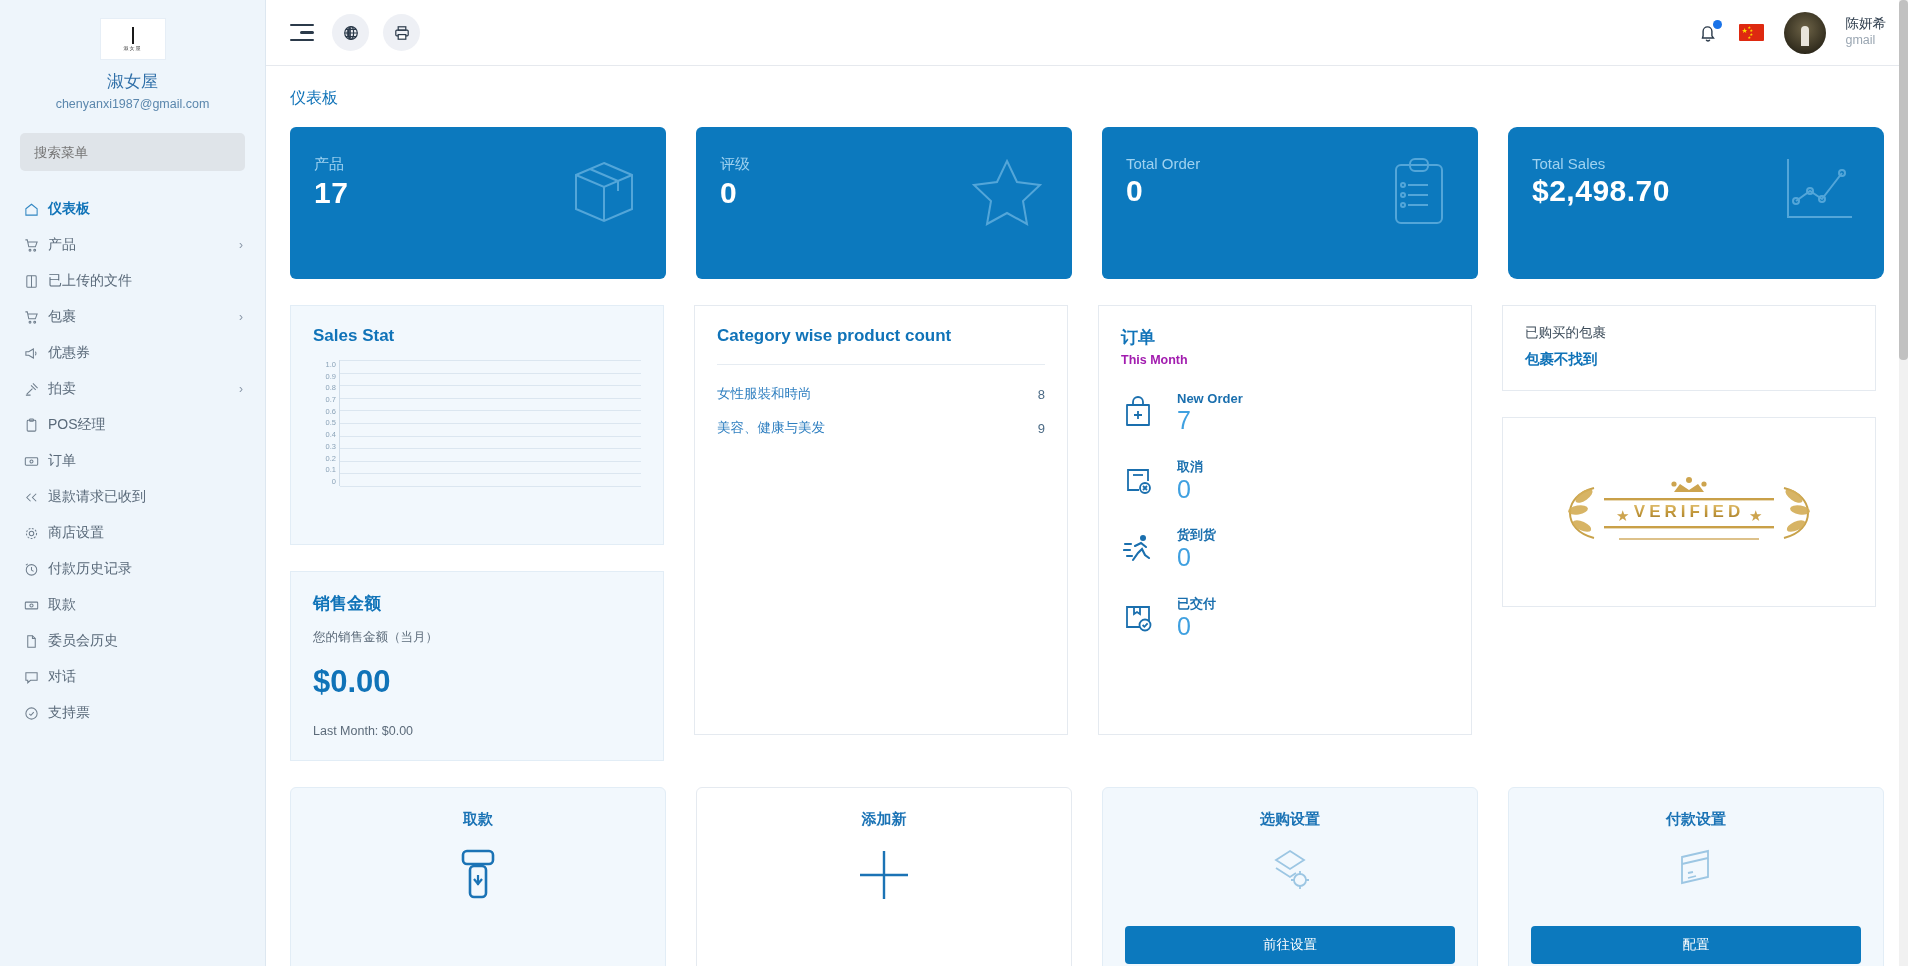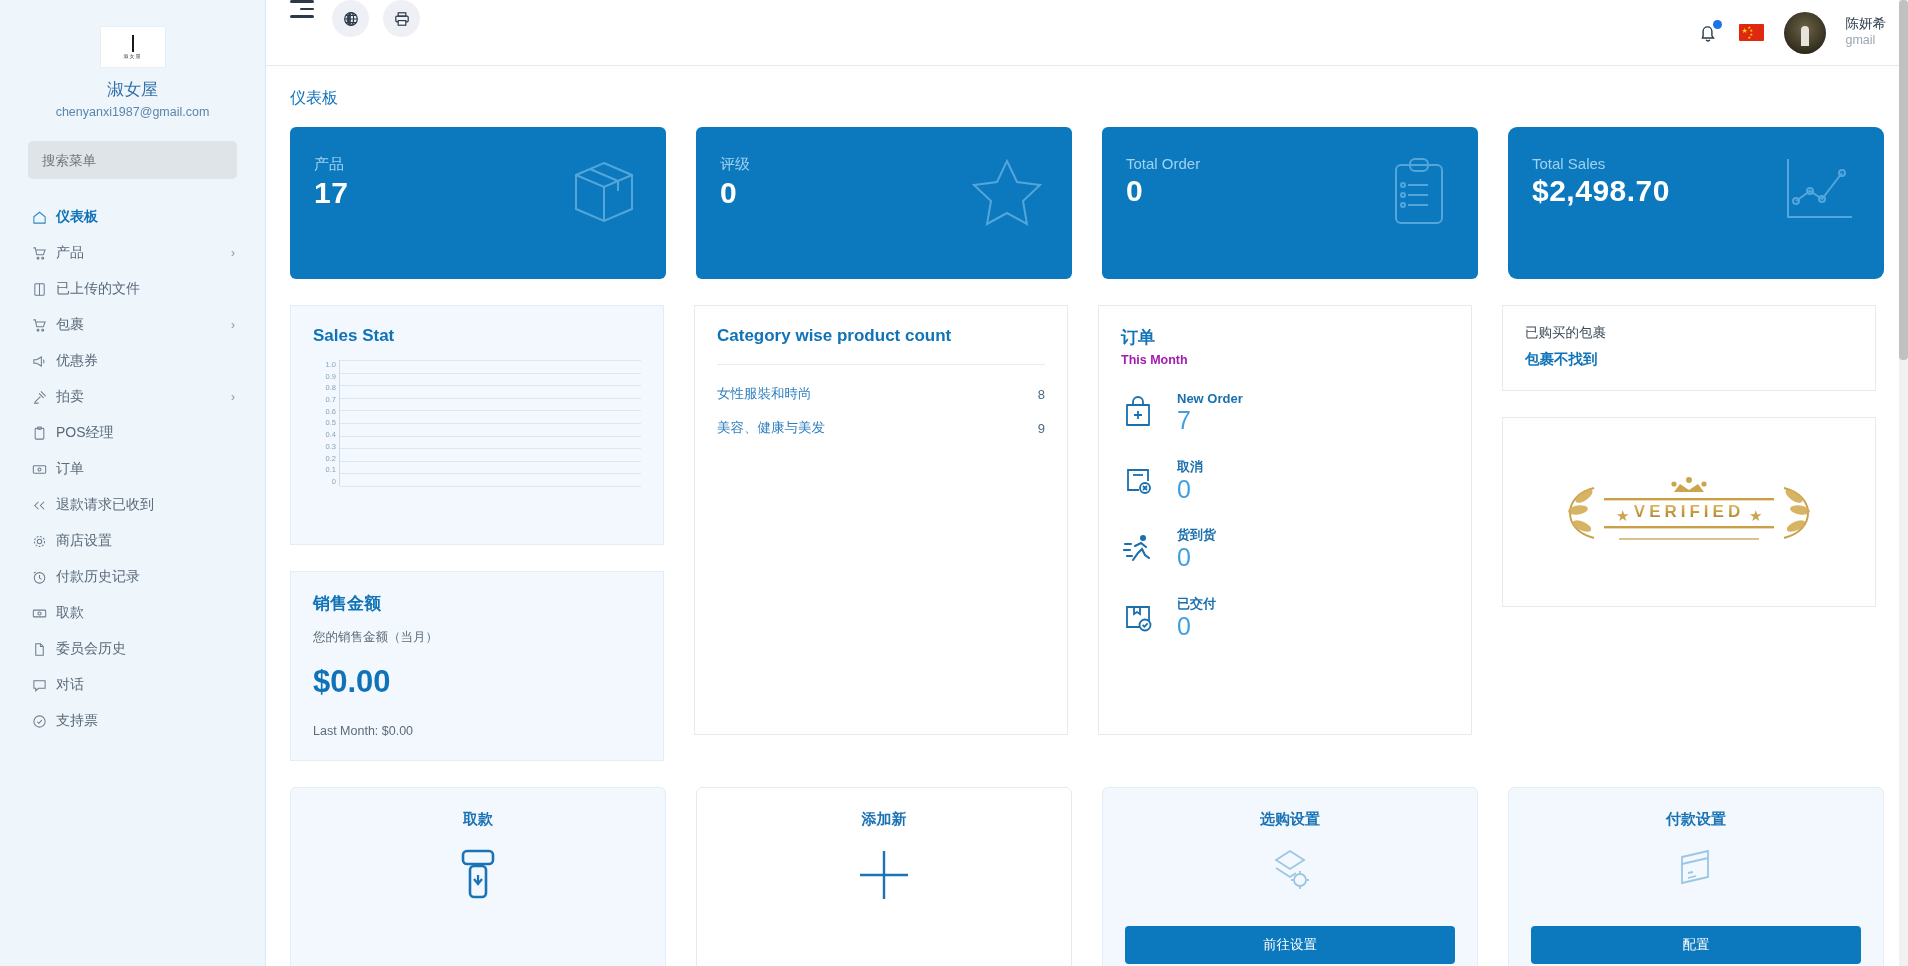--- a/index.html
+++ b/index.html
@@ -7,21 +7,21 @@
     width: 1908px; height: 966px;
     font-family: "Liberation Sans", "DejaVu Sans", sans-serif;
     background: #ffffff; overflow: hidden;
   }
   .app { display: flex; width: 1908px; height: 966px; }
 
   
   .sidebar {
     width: 266px; min-width: 266px; height: 966px;
     background: #eef5fb; border-right: 1px solid #dde7f0;
-    padding: 12px; overflow: hidden; position: relative;
+    padding: 4px; overflow: hidden; position: relative;
   }
   .brand-logo {
     width: 66px; height: 42px; margin: 14px auto 0; background: #ffffff;
     border: 1px solid #e6eef6; display: flex; align-items: center;
     justify-content: center; flex-direction: column;
   }
   .brand-logo .bar { width: 2px; height: 17px; background: #1a1a1a; }
   .brand-logo .sub { font-size: 5px; color: #333; letter-spacing: 1px; margin-top:1px;}
   .shop-name {
     text-align: center; color: #2f6fa8; font-size: 17px; margin-top: 10px;
@@ -50,21 +50,21 @@
   .menu-item .mi-label { flex: 1; white-space: nowrap; }
   .menu-item .chev {
     font-size: 12px; color: #8a98a8; margin-left: auto; line-height: 1;
   }
   svg { display: block; }
 
   
   .main { flex: 1; height: 966px; background: #ffffff; position: relative; overflow: hidden;}
   .topbar {
     height: 66px; background: #fff; border-bottom: 1px solid #e6e9ee;
-    display: flex; padding: 0 22px 0 24px;
+    display: flex; align-items: center; padding: 0 22px 0 24px;
   }
   .hamburger { width: 28px; cursor: pointer; display:flex; flex-direction:column; gap:5px; }
   .hamburger span { display:block; height: 2.5px; background:#2b3a4a; border-radius:2px;}
   .hamburger span:nth-child(1){ width: 24px; }
   .hamburger span:nth-child(2){ width: 14px; margin-left:10px;}
   .hamburger span:nth-child(3){ width: 24px; }
   .round-btn {
     width: 37px; height: 37px; border-radius: 50%; background: #eef0f5;
     display: flex; align-items: center; justify-content: center;
     margin-left: 14px; cursor: pointer; border: none;

